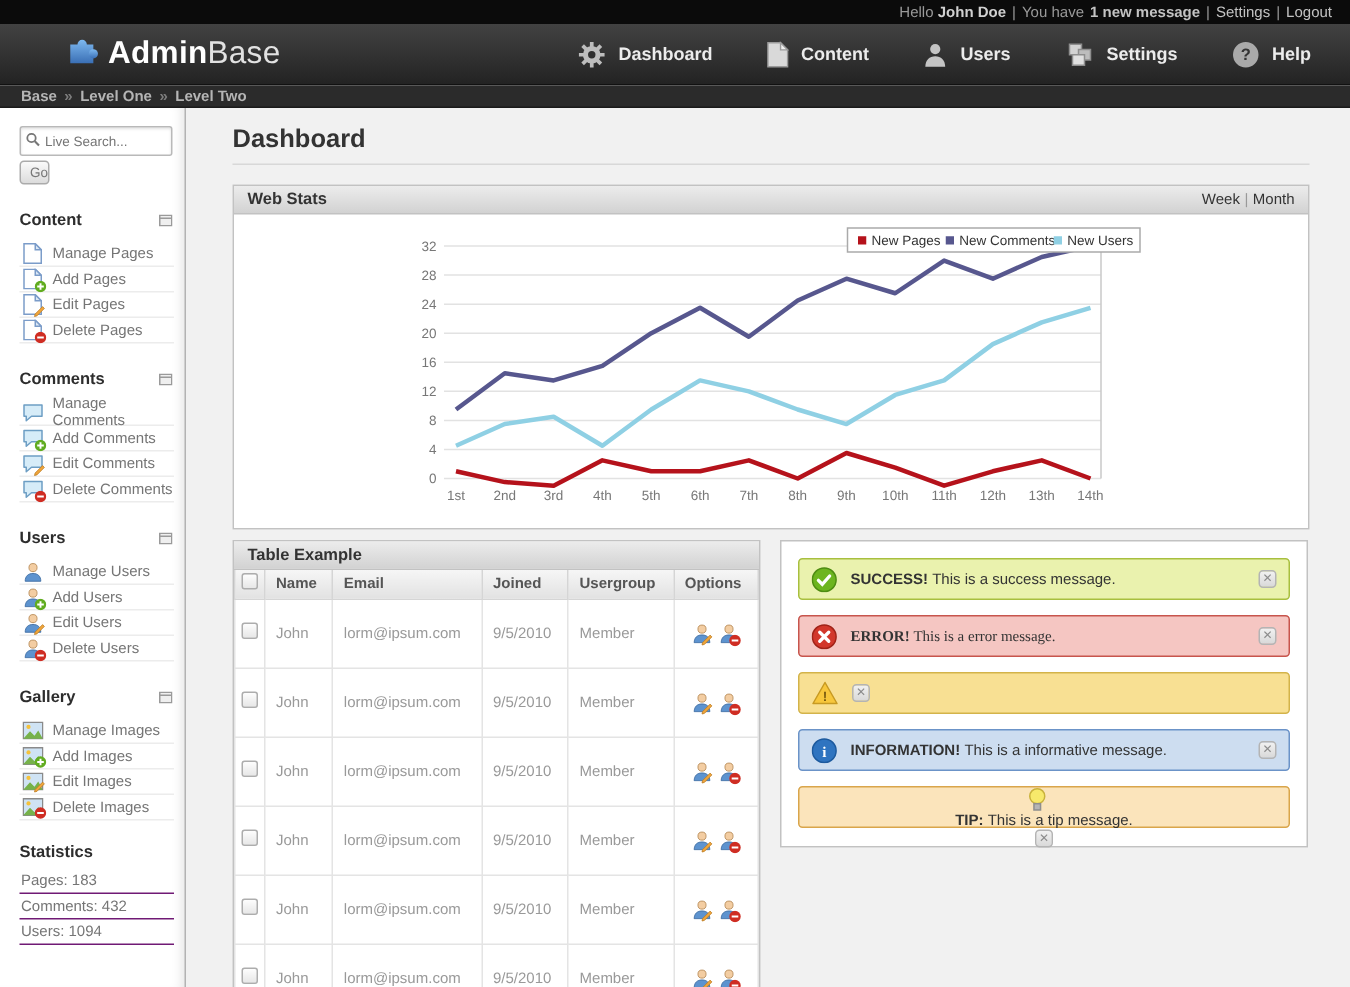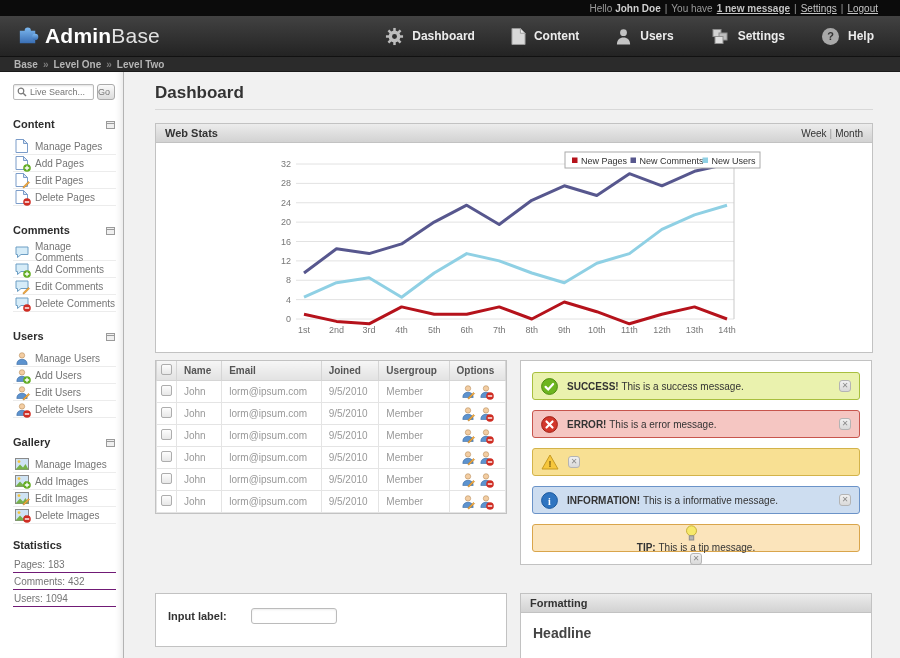--- a/index.html
+++ b/index.html
@@ -1,53 +1,53 @@
 <!DOCTYPE html>
 <html><head>
 <meta charset="utf-8">
 <style>
   * { margin:0; padding:0; box-sizing:border-box; }
   html,body { width:900px; height:658px; overflow:hidden; background:#fff;
     font-family:"Liberation Sans", sans-serif; }
   
   .topbar { height:16px; background:#0b0b0b; color:#9a9a9a; font-size:10px;
-    display:flex; justify-content:flex-end; align-items:center; padding:0 22px; gap:4px; }
+    display:flex; justify-content:flex-end; align-items:center; padding:0 12px; gap:4px; }
   .topbar b { color:#d0d0d0; }
-  .topbar a { color:#c3c3c3; text-decoration:underline; cursor:pointer; }
+  .topbar a { color:#c3c3c3; cursor:pointer; }
   .topbar a.bold { font-weight:bold; }
   
   .header { height:41px; background:linear-gradient(#424242,#232323);
-    display:flex; align-items:center; border-bottom:1px solid #111; }
+    display:flex; align-items:center; border-bottom:1px solid #111;padding-left:27px; }
   .logo { display:flex; align-items:center; gap:4px; margin-left:16px; cursor:pointer; }
   .logo-text { font-size:21px; color:#fff; letter-spacing:.2px; }
   .logo-text b { font-weight:bold; }
   .logo-text span { font-weight:normal; color:#e2e2e2; }
   .nav { margin-left:auto; margin-right:26px; display:flex; gap:36px; }
   .nav-item { display:flex; align-items:center; gap:8px; color:#ececec;
     font-weight:bold; font-size:12px; cursor:pointer; }
   .nav-item .ni { display:flex; }
   
   .breadcrumb { height:15px; background:#2b2b2b; color:#b5b5b5; font-size:10px;
     font-weight:bold; display:flex; align-items:center; gap:5px; padding-left:14px;
     border-bottom:1px solid #1a1a1a; }
   .breadcrumb .sep { color:#7d7d7d; }
   .breadcrumb a { cursor:pointer; }
   
   .body-wrap { display:flex; height:586px; }
   .sidebar { width:124px; background:#fff; border-right:1px solid #b3b3b3;
     box-shadow:inset -7px 0 7px -5px rgba(0,0,0,.10); padding:0 7px 0 13px; flex:none; }
   .main { flex:1; background:#f1f1f1; padding:0 27px 0 31px; }
   
-  .search-row { display:flex; gap:3px; margin:12px 1px 6px 0; }
+  .search-row { display:flex; gap:3px; margin:12px 1px 6px 0;flex-direction:column; }
   .search-box { flex:1; display:flex; align-items:center; gap:3px; height:16px;
     background:#fff; border:1px solid #b9b9b9; border-radius:2px; padding:0 3px;
     box-shadow:inset 0 1px 2px rgba(0,0,0,.12); }
   .search-box input { border:none; outline:none; width:60px; font-size:9px; color:#555;
     font-family:"Liberation Sans",sans-serif; background:transparent; }
-  .go-btn { width:20px; height:16px; font-size:9px; color:#777; text-align:left;
+  .go-btn { width:20px; height:16px; font-size:9px; color:#777; text-align:right;
     line-height:14px; background:linear-gradient(#fafafa,#dcdcdc); border:1px solid #ababab;
     border-radius:3px; cursor:pointer; }
   .side-section-title { display:flex; justify-content:space-between; align-items:center;
     margin:15px 1px 5px 0; }
   .side-section-title h3 { font-size:11px; color:#2d2d2d; }
   .side-list .s-item { height:17px; display:flex; align-items:center; gap:6px;
     border-bottom:1px solid #ececec; font-size:10px; color:#757575; cursor:pointer;
     padding-left:1px; }
   .side-list .s-item .icon { width:15px; display:flex; justify-content:center;
     position:relative; flex:none; }
@@ -65,21 +65,21 @@
   .range-links { font-size:10px; color:#444; }
   .range-links a { cursor:pointer; color:#333; }
   .range-links .sep { color:#999; margin:0 3px; }
   .webstats-body { height:209px; }
   .grid-2col { display:grid; grid-template-columns:352px 352px; column-gap:13px;
     row-gap:28px; align-items:start; margin-top:7px; }
   
   .tbl { width:100%; border-collapse:collapse; }
   .tbl th { background:linear-gradient(#f6f6f6,#e2e2e2); font-size:10px; color:#555;
     text-align:left; height:19px; padding:0 7px; border:1px solid #d5d5d5; border-top:none; }
-  .tbl td { font-size:10px; color:#999; height:20px; padding:4px 7px;
+  .tbl td { font-size:10px; color:#999; height:20px; padding:16px 7px;
     border:1px solid #e4e4e4; }
   .tbl .cbc { width:18px; text-align:center; padding:0 4px; }
   .cb { width:11px; height:11px; border:1px solid #adadad; border-radius:2px;
     background:linear-gradient(#fdfdfd,#e7e7e7); display:inline-block; cursor:pointer; }
   .opt-icons { display:flex; gap:6px; justify-content:center; }
   .opt-icons .icon { position:relative; display:flex; cursor:pointer; }
   
   .notes { padding:11px; }
   .note { height:28px; border:1px solid; border-radius:3px; display:flex;
     align-items:center; padding:0 8px; margin-bottom:10px; font-size:10px; color:#333; }
@@ -515,20 +515,23 @@
             <rect x="474.5" y="14.5" width="5.5" height="5.5" fill="#57578e"></rect>
             <text x="483.5" y="20.5" font-size="9" fill="#333">New Comments</text>
             <rect x="546.5" y="14.5" width="5.5" height="5.5" fill="#8fd0e4"></rect>
             <text x="555.5" y="20.5" font-size="9" fill="#333">New Users</text>
           </svg>
       </div>
     </div>
 
     <div class="grid-2col">
       <div class="panel">
+        <div class="panel-header">
+          <h2>Table Example</h2>
+        </div>
         <table class="tbl">
           <thead>
               <tr id="tbl-head-row">
                 <th class="cbc"><span class="cb"></span></th>
                 <th>Name</th>
                 <th>Email</th>
                 <th>Joined</th>
                 <th>Usergroup</th>
                 <th>Options</th>
               </tr>
@@ -747,21 +750,21 @@
             <div class="note" style="background: rgb(234, 242, 174); border-color: rgb(168, 191, 63);">
               <span class="icon n-icon">
                 <svg width="17" height="17" viewBox="0 0 17 17">
                   <circle cx="8.5" cy="8.5" r="7.9" fill="#6db51f" stroke="#4e8c12"></circle>
                   <path d="M4.6 8.9 l2.6 2.6 4.9-5.5" stroke="#fff" stroke-width="2.2" fill="none" stroke-linecap="round"></path>
                 </svg>
               </span>
               <span class="n-text"><b>SUCCESS! </b>This is a success message.</span>
               <span class="close-btn">✕</span>
             </div>
-            <div class="note" style="background: rgb(245, 198, 194); border-color: rgb(199, 85, 77);">
+            <div class="note" style="background: rgb(245, 198, 194); border-color: rgb(199, 85, 77); font-family: Liberation Serif, serif;">
               <span class="icon n-icon">
                 <svg width="17" height="17" viewBox="0 0 17 17">
                   <circle cx="8.5" cy="8.5" r="7.9" fill="#d2372b" stroke="#a02318"></circle>
                   <path d="M5.5 5.5 l6 6 M11.5 5.5 l-6 6" stroke="#fff" stroke-width="2.2" stroke-linecap="round"></path>
                 </svg>
               </span>
               <span class="n-text"><b>ERROR! </b>This is a error message.</span>
               <span class="close-btn">✕</span>
             </div>
             <div class="note" style="background: rgb(248, 224, 147); border-color: rgb(211, 179, 74);">

